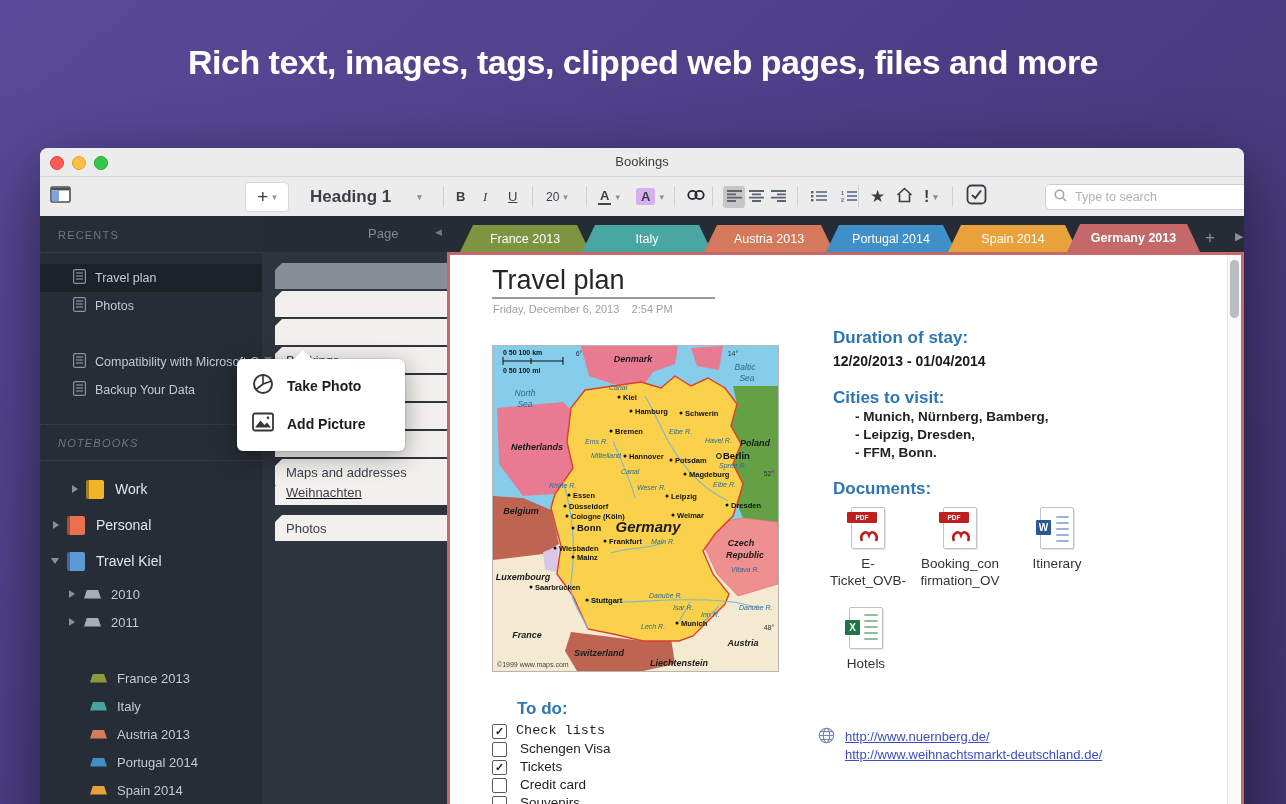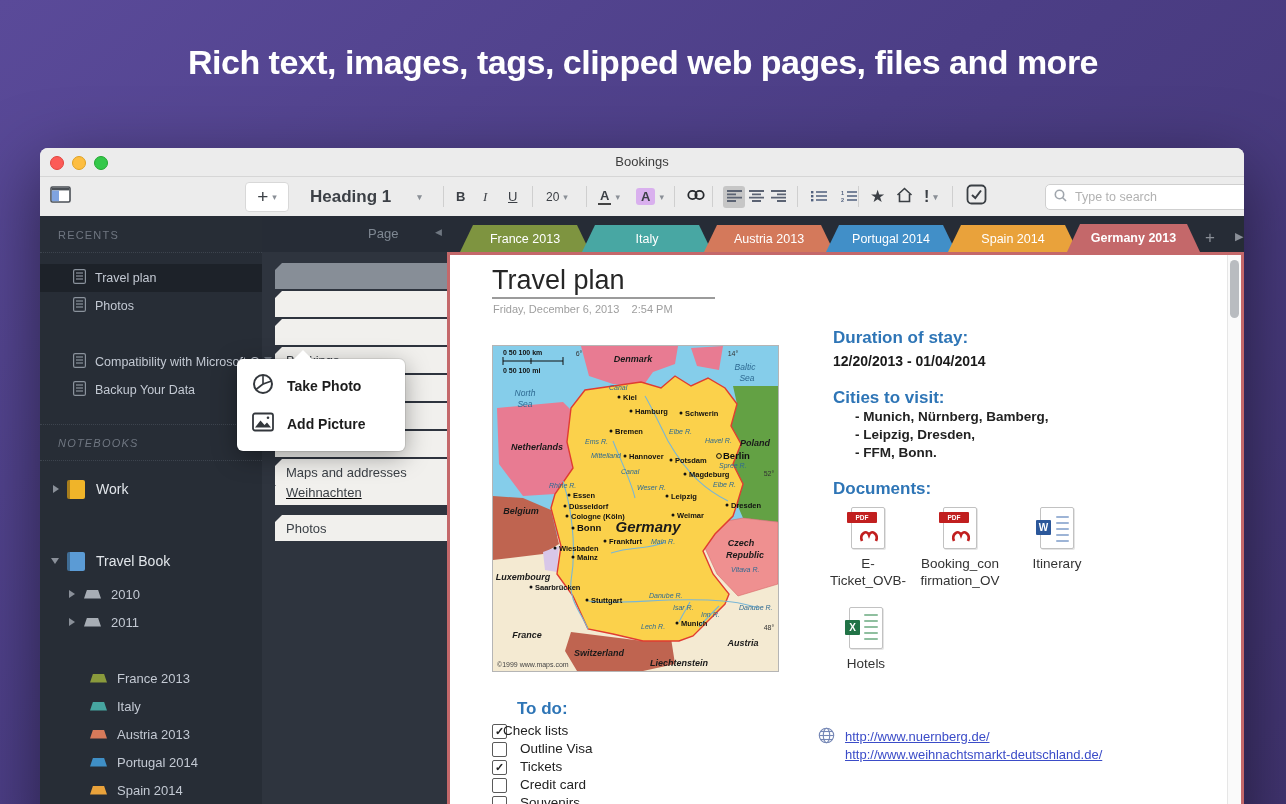--- a/index.html
+++ b/index.html
@@ -330,29 +330,34 @@
               <line x1="3" y1="10" x2="10" y2="10"></line>
             </svg></span>
         <span class="lbl">Backup Your Data</span>
       </div>
 
       <div class="dotline" style="top:208px;"></div>
       <div class="shead" style="top:221px;font-style:italic;">NOTEBOOKS</div>
       <div class="plus-side" style="top:215px;">+</div>
       <div class="dotline" style="top:244px;"></div>
 
-      <div class="nbrow" style="top:256px;">
+      <div class="nbrow" style="top:256px;margin-left:19px;">
         <span class="tri" style="margin-left:13px;"></span>
         <span class="book" style="background: rgb(240, 180, 41);"></span>
         <span class="lbl">Work</span>
       </div>
+      <div class="nbrow" style="top:292px;">
+        <span class="tri" style="margin-left:13px;"></span>
+        <span class="book" style="background: rgb(232, 113, 77);"></span>
+        <span class="lbl">Personal</span>
+      </div>
       <div class="nbrow" style="top:328px;">
         <span class="tri down" style="margin-left:11px;"></span>
         <span class="book" style="background: rgb(91, 155, 213);"></span>
-        <span class="lbl">Travel Book</span>
+        <span class="lbl">Travel Kiel</span>
       </div>
 
       <div class="secrow" style="top:364px;">
         <span class="tri" style="margin-left:29px;margin-right:9px;"></span>
         <span class="trap" style="background: rgb(167, 173, 181);"></span>
         <span class="lbl">2010</span>
       </div>
       <div class="secrow" style="top:392px;">
         <span class="tri" style="margin-left:29px;margin-right:9px;"></span>
         <span class="trap" style="background: rgb(167, 173, 181);"></span>
@@ -601,23 +606,23 @@
         <div class="doc" style="left:361px;top:352px;">
           <div class="fpage">
             <div class="xblock">X</div>
             <span class="flines"><i style="top:6px;width:14px;background:#8fbf9f;"></i><i style="top:12px;width:14px;background:#8fbf9f;"></i><i style="top:18px;width:14px;background:#8fbf9f;"></i><i style="top:24px;width:14px;background:#8fbf9f;"></i><i style="top:30px;width:14px;background:#8fbf9f;"></i></span>
           </div>
           <div class="doclbl"><span>Hotels</span></div>
         </div>
 
         <div class="abs bluehead" style="left:67px;top:444px;">To do:</div>
         <div class="cb checked" style="left:42px;top:469px;"><span class="mark">✓</span></div>
-        <div class="abs todo-lbl" style="left:53px;top:468px;">Check lists</div>
+        <div class="abs todo-lbl" style="left:66px;top:468px;font-family:Liberation Mono, monospace;">Check lists</div>
         <div class="cb" style="left:42px;top:487px;"><span class="mark">✓</span></div>
-        <div class="abs todo-lbl" style="left:70px;top:486px;">Outline Visa</div>
+        <div class="abs todo-lbl" style="left:70px;top:486px;">Schengen Visa</div>
         <div class="cb checked" style="left:42px;top:505px;"><span class="mark">✓</span></div>
         <div class="abs todo-lbl" style="left:70px;top:504px;">Tickets</div>
         <div class="cb" style="left:42px;top:523px;"><span class="mark">✓</span></div>
         <div class="abs todo-lbl" style="left:70px;top:522px;">Credit card</div>
         <div class="cb" style="left:42px;top:541px;"><span class="mark">✓</span></div>
         <div class="abs todo-lbl" style="left:70px;top:540px;">Souvenirs</div>
 
         <div class="abs" style="left:368px;top:472px;">
           <svg width="17" height="17" viewBox="0 0 17 17" fill="none" stroke="#7587b5" stroke-width="1.1">
               <circle cx="8.5" cy="8.5" r="7.2"></circle>

